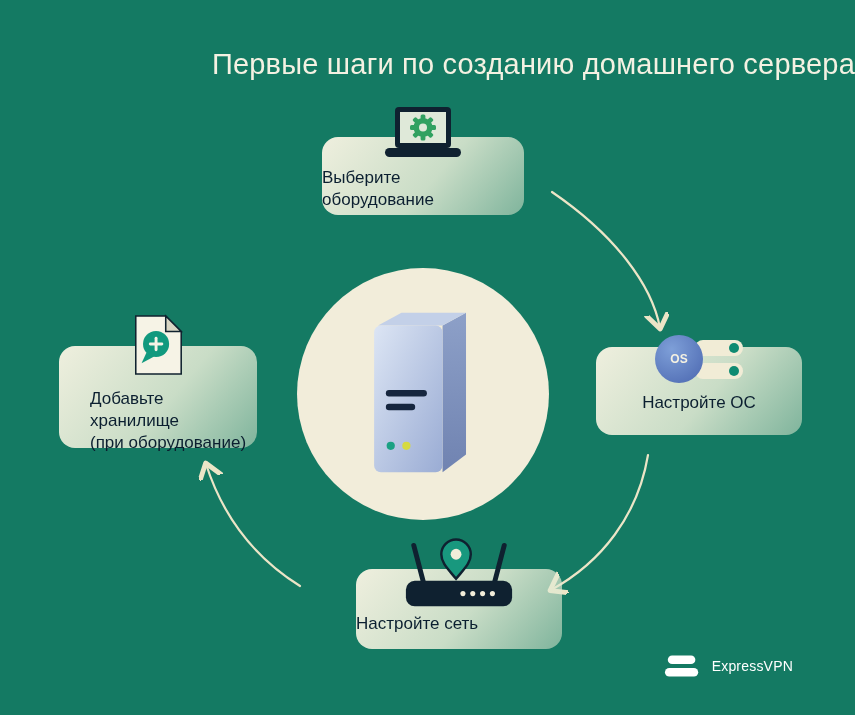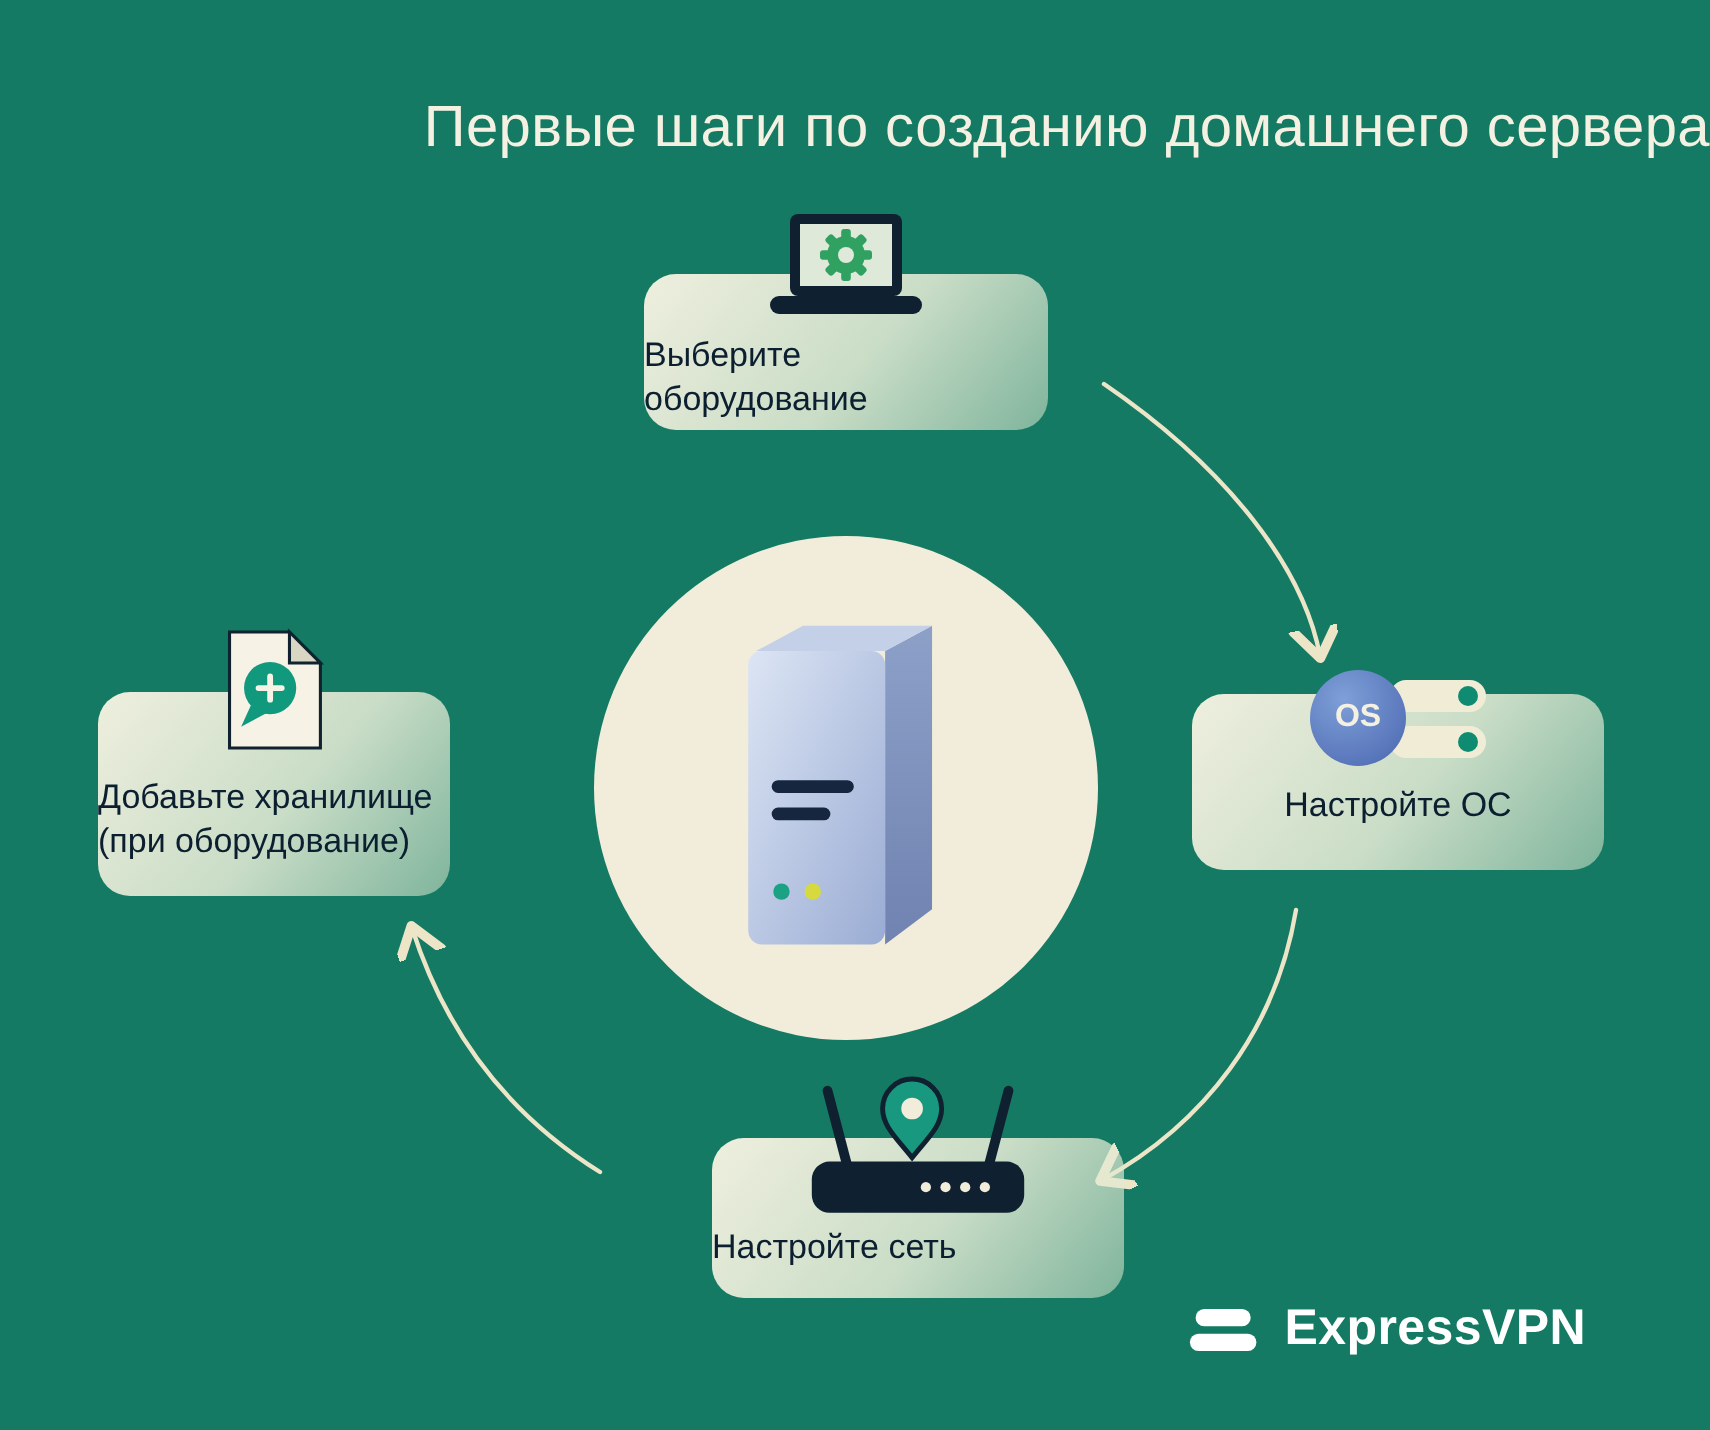--- a/index.html
+++ b/index.html
@@ -30,42 +30,42 @@
 
   .card-hardware { left:322px; top:137px; width:202px; height:78px; padding-top:30px; }
   .card-hardware .icon-wrap { position:absolute; left:50%; top:-30px; transform:translateX(-50%); }
 
   .card-os { left:596px; top:347px; width:206px; height:88px;
              display:flex; flex-direction:column; align-items:center; }
   .os-row { display:flex; align-items:center; margin-top:-12px; }
   .os-circle {
     width:48px; height:48px; border-radius:50%;
     background:radial-gradient(circle at 35% 30%, #7E9FD8, #4A66AF);
-    color:#F4F1E2; font-size:16px; font-weight:700;
+    color:#F4F1E2; font-size:12px; font-weight:700;
     display:flex; align-items:center; justify-content:center;
     z-index:2;
   }
   .toggles { display:flex; flex-direction:column; gap:7px; margin-left:-8px; z-index:1; }
   .toggle { width:48px; height:16px; border-radius:8px; background:#F1ECD6;
             position:relative; }
   .toggle .knob { position:absolute; top:3px; width:10px; height:10px; border-radius:50%; background:#0F8B72; }
   .knob-right { right:4px; }
   .card-os .label { margin-top:9px; }
 
   .card-network { left:320px; top:569px; width:206px; height:80px; padding-top:44px;margin-left:36px; }
   .card-network .icon-wrap { position:absolute; left:50%; top:-44px; transform:translateX(-50%); }
 
-  .card-storage { left:49px; top:346px; width:176px; height:102px; padding-top:42px; }
+  .card-storage { left:59px; top:346px; width:198px; height:102px; padding-top:42px;padding-left:31px; }
   .card-storage .icon-wrap { position:absolute; left:50%; top:-32px; transform:translateX(-50%); }
 
   .logo {
     position:absolute; right:62px; bottom:36px;
     display:flex; align-items:center; gap:10px; color:#FFFFFF;
   }
-  .logo .brand { font-size:25px; font-weight:700; letter-spacing:.2px; }
+  .logo .brand { font-size:14px; font-weight:400; letter-spacing:.2px; }
 </style>
 </head>
 <body>
 
 <div class="canvas">
 
   <h1 class="title">Первые шаги по созданию домашнего сервера</h1>
 
   <svg class="arrows" width="855" height="715" viewBox="0 0 855 715">
     <defs>

